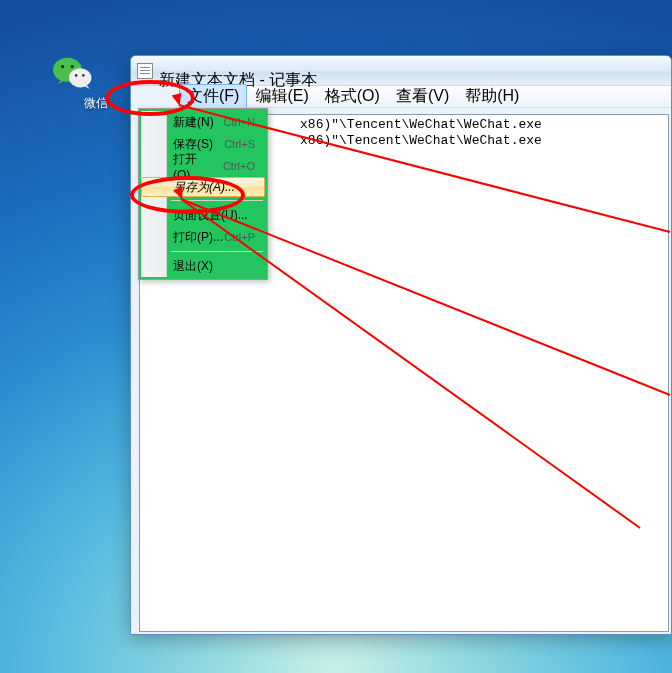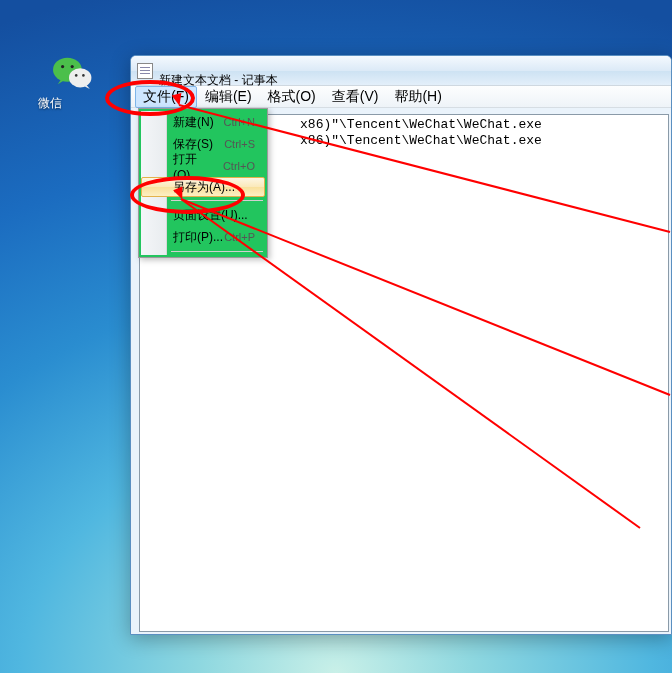--- a/index.html
+++ b/index.html
@@ -7,21 +7,21 @@
   body {
     width:672px; height:673px;
     font-family: "Microsoft YaHei", "SimSun", Tahoma, sans-serif;
     font-size:12px;
     overflow:hidden;
     background: radial-gradient(ellipse 900px 700px at 50% 100%, #c9f0e8 0%, #8fd8e0 15%, #50b7e0 35%, #2a8dd0 55%, #1b6cc0 75%, #144fa0 100%);
     position:relative;
   }
   
   .desktop-icon {
-    position:absolute; left:38px; top:55px; width:70px; text-align:left;
+    position:absolute; left:38px; top:55px; width:70px; text-align:right;
     color:#fff; font-size:12px; text-shadow:0 1px 2px rgba(0,0,0,0.6);
   }
   .wechat-svg { width:40px; height:36px; margin:0 auto 4px; display:block; }
   .desktop-icon-label { display:block; }
 
   
   .window {
     position:absolute; left:130px; top:55px; width:542px; height:580px;
     background:#eaf3fb;
     border:1px solid #5a8fc1;
@@ -29,27 +29,28 @@
     box-shadow:0 4px 20px rgba(0,0,0,0.3);
     overflow:hidden;
   }
   .titlebar {
     height:30px; background:linear-gradient(to bottom,#f4f9fe 0%,#dceaf7 50%,#cde2f3 51%,#e3effa 100%);
     display:flex; align-items:center; padding:0 6px; gap:6px;
     border-bottom:1px solid #cfd8e0;
   }
   .title-icon { width:16px; height:16px; background:#fff; border:1px solid #888; position:relative; }
   .title-icon::after{content:"";position:absolute;left:2px;right:2px;top:3px;height:1px;background:#88a;box-shadow:0 3px 0 #88a,0 6px 0 #88a;}
-  .title-text { color:#000; font-size:12px;margin-top:20px; }
+  .title-text { color:#000; font-size:16px;margin-top:20px; }
 
   .menubar {
     height:22px; background:linear-gradient(to bottom,#fdfefe,#eef3f8);
     display:flex; align-items:center; padding:0 4px;
     border-bottom:1px solid #d6dde3;
-    font-size:14px;
+    font-size:16px;
+    margin-left:44px;
   }
   .menubar span { padding:7px 8px; cursor:default; }
   .menubar span.active { background:#cde6ff; border:1px solid #7fb5e8; border-radius:2px; padding:1px 7px; }
 
   .text-area {
     position:absolute; left:8px; top:58px; right:2px; bottom:2px;
     background:#fff; border:1px solid #8a9aa8;
     font-family: Consolas, "Courier New", monospace;
     font-size:13px; line-height:16px; padding:2px 4px;
     white-space:pre; overflow:hidden;
@@ -67,21 +68,21 @@
   .dropdown .gutter {
     position:absolute; left:2px; top:2px; bottom:2px; width:26px;
     background:linear-gradient(to right,#f4f6f8,#e8ecef);
     border-right:1px solid #d8d8d8;
   }
   .menu-item {
     position:relative; display:flex; justify-content:space-between; align-items:center;
     height:22px; padding:0 10px 0 32px;
     cursor:default;
   }
-  .menu-item.hover { background:linear-gradient(to bottom,#fdf6e3 0%,#fbe9b9 50%,#f9e09c 51%,#fcefc3 100%); border:1px solid #e3b24b; border-radius:2px; height:20px; padding:0 9px 0 31px; }
+  .menu-item.hover { background:linear-gradient(to bottom,#fdf6e3 0%,#fbe9b9 50%,#f9e09c 51%,#fcefc3 100%); border:1px solid #e3b24b; border-radius:2px; height:20px; padding:0 9px 0 31px;font-style:italic; }
   .menu-sep { height:1px; background:#d0d0d0; margin:3px 2px 3px 30px; }
   .shortcut { color:#555; font-size:11px; }
 
   
   .oval { position:absolute; border:4px solid #f00; border-radius:50%; z-index:20; pointer-events:none; }
   .arrow-tip { position:absolute; width:0;height:0; border-left:5px solid transparent; border-right:5px solid transparent; border-top:12px solid #f00; z-index:21; }
 
   svg.annot { position:absolute; left:0; top:0; width:672px; height:673px; z-index:19; pointer-events:none; }
 </style>
 </head>
@@ -136,20 +137,23 @@
   </div>
   <div class="menu-sep"></div>
   <div class="menu-item">
     <span>页面设置(U)...</span>
   </div>
   <div class="menu-item">
     <span>打印(P)...</span>
     <span class="shortcut">Ctrl+P</span>
   </div>
   <div class="menu-sep"></div>
+  <div class="menu-item">
+    <span>退出(X)</span>
+  </div>
 </div>
 
 <svg class="annot">
   <line x1="179" y1="105" x2="670" y2="232" stroke="#f00" stroke-width="2"></line>
   <line x1="181" y1="199" x2="670" y2="395" stroke="#f00" stroke-width="2"></line>
   <line x1="181" y1="199" x2="640" y2="528" stroke="#f00" stroke-width="2"></line>
 </svg>
 <div class="arrow-tip" style="left:173px; top:94px; transform:rotate(-14deg);"></div>
 <div class="arrow-tip" style="left:175px; top:188px; transform:rotate(-22deg);"></div>
 

